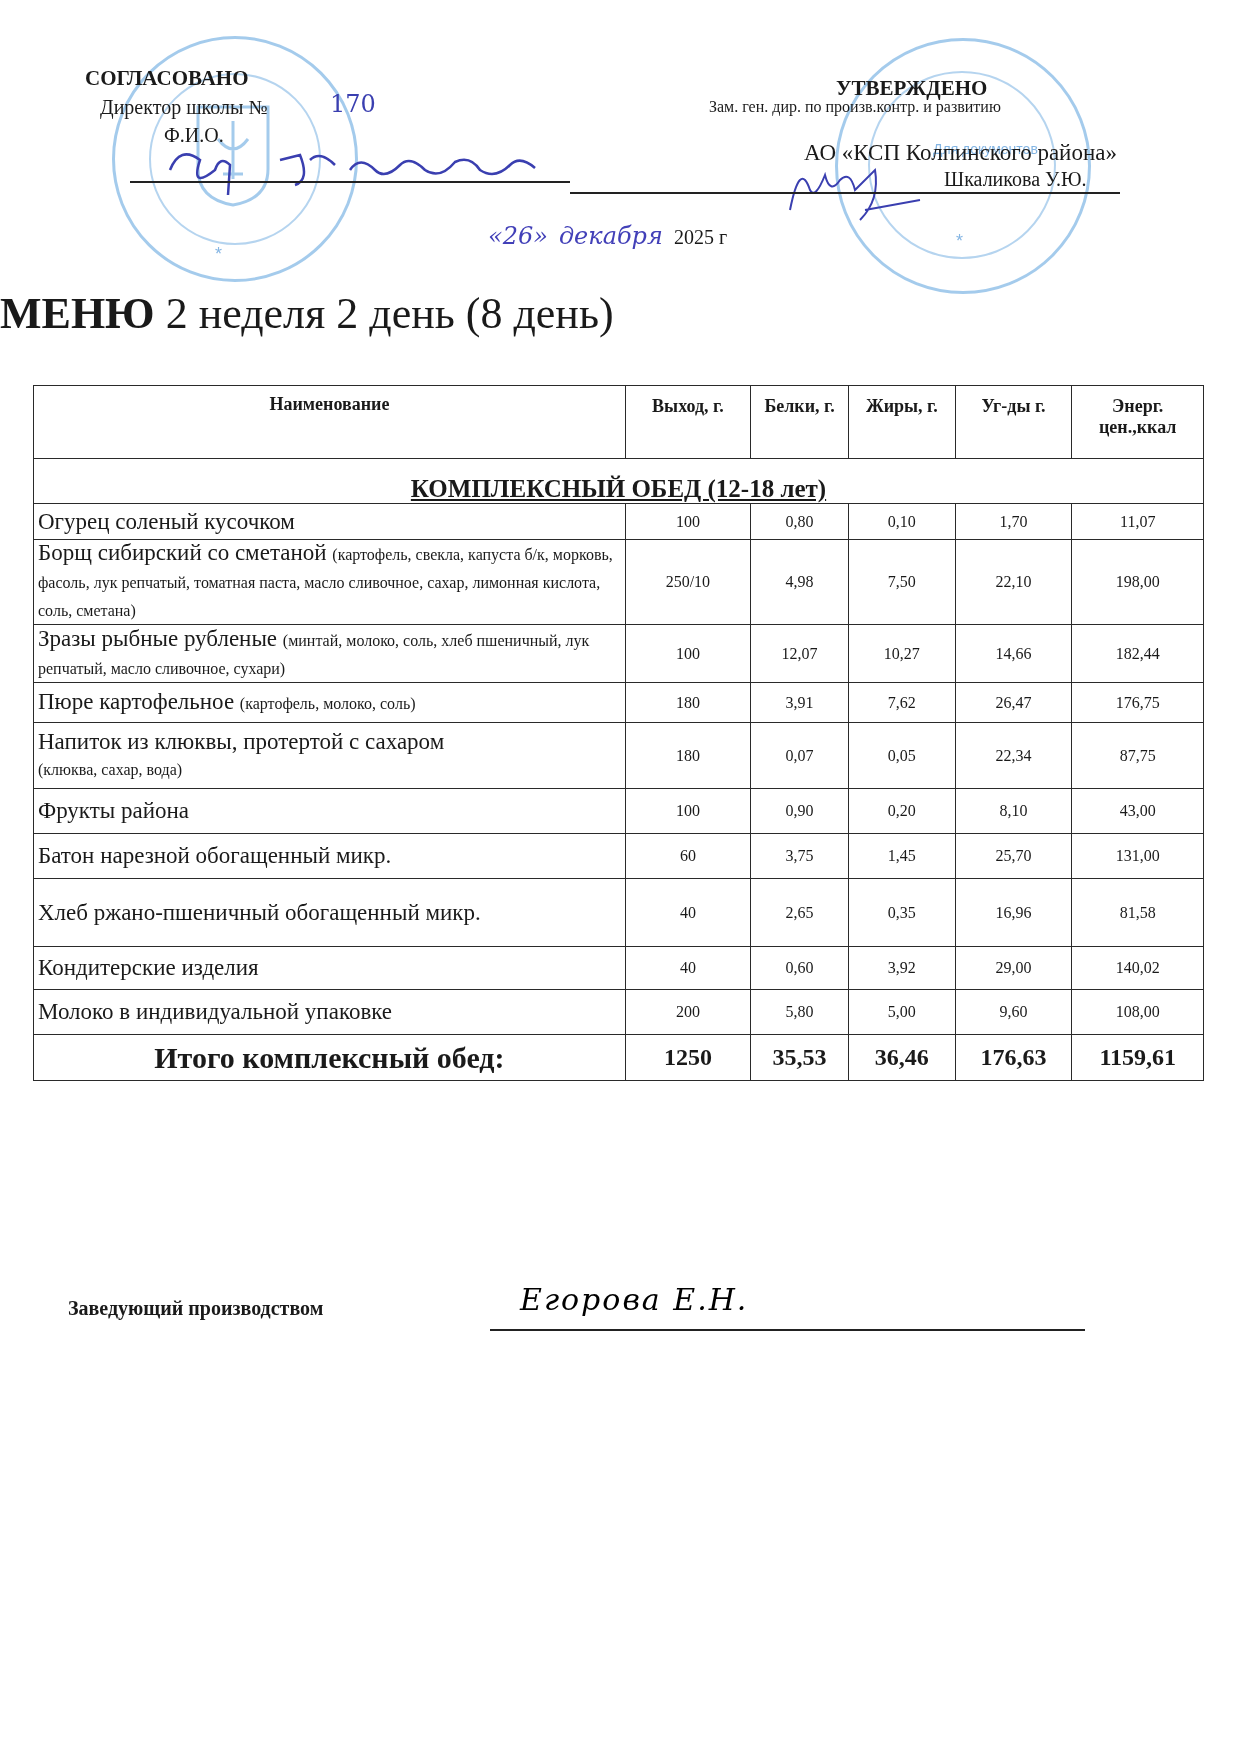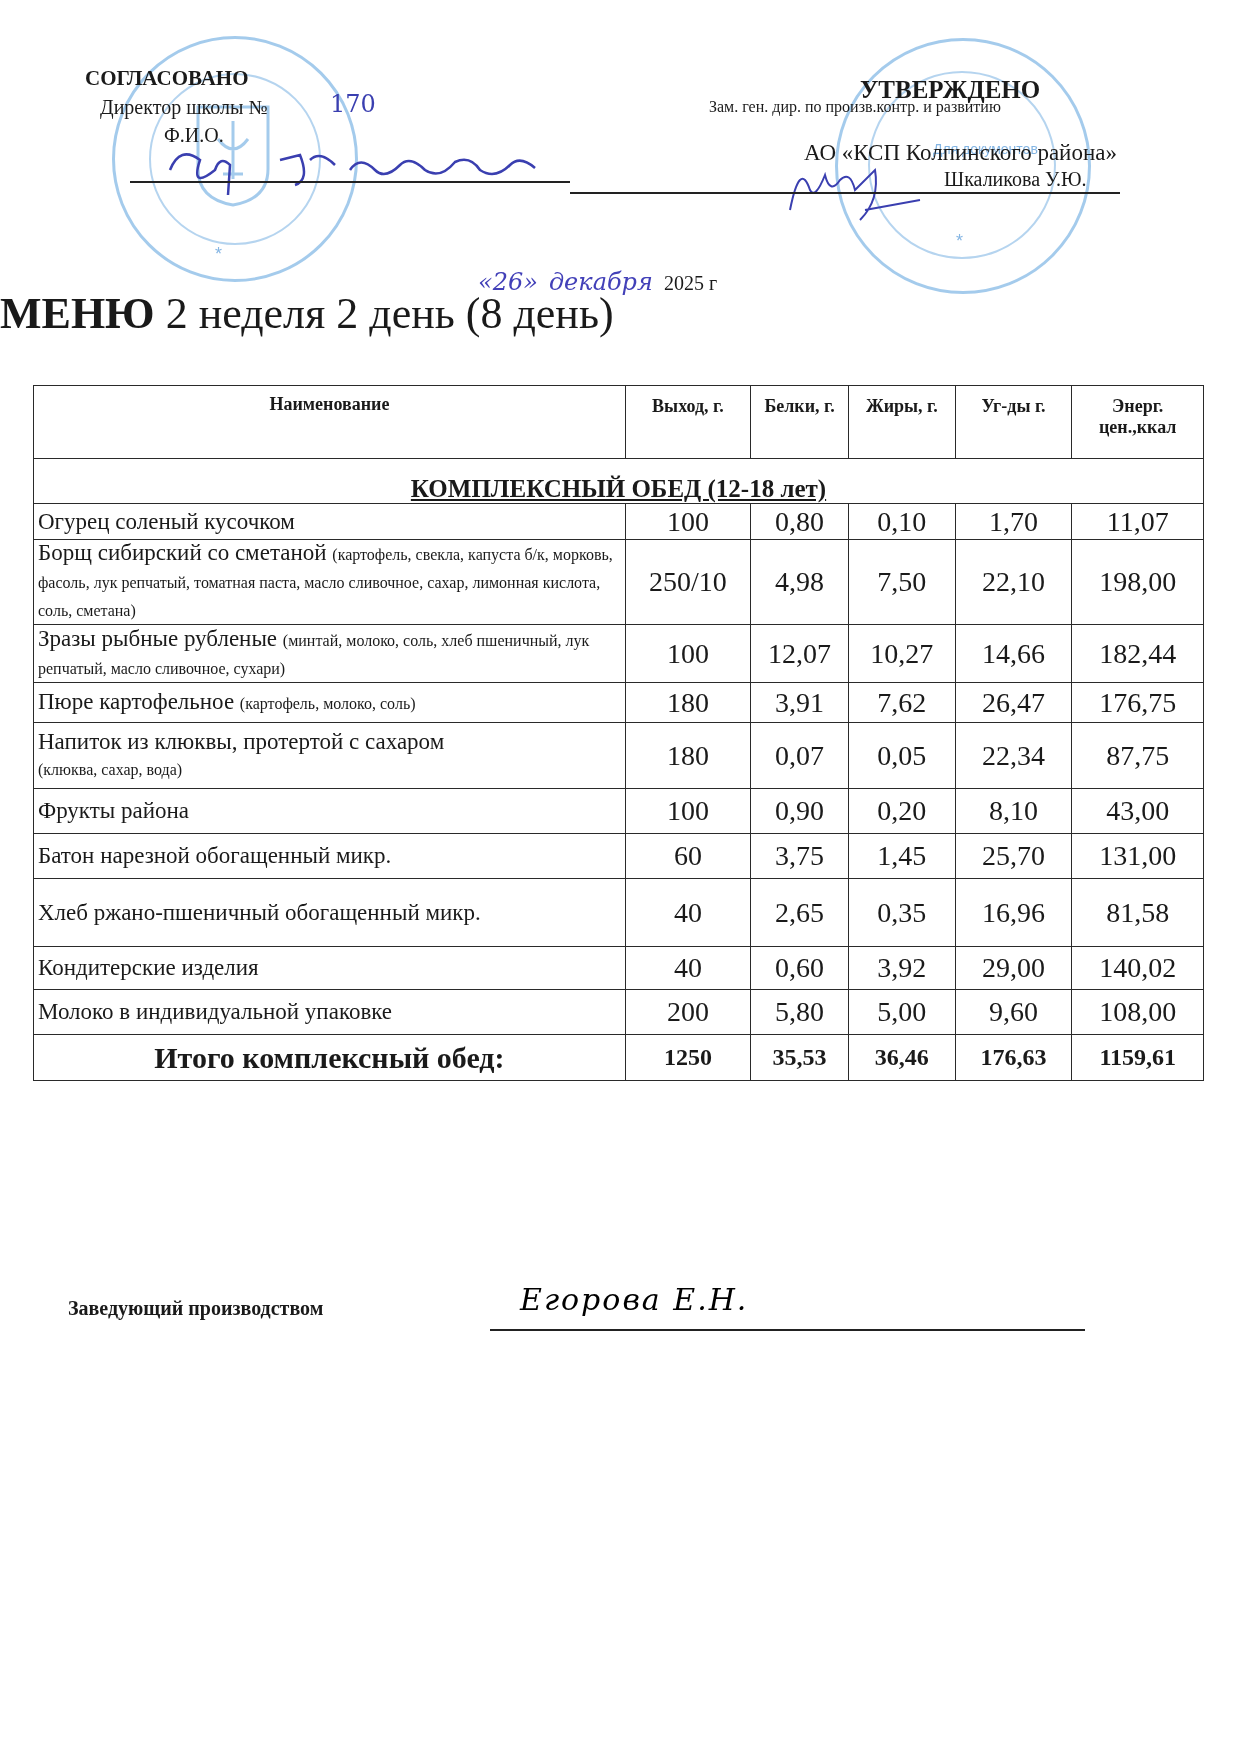--- a/index.html
+++ b/index.html
@@ -6,48 +6,48 @@
   body {
     width:1240px; height:1753px; background:#ffffff; position:relative; overflow:hidden;
     font-family:"Liberation Serif", "DejaVu Serif", serif; color:#1a1a1a;
   }
   .abs { position:absolute; }
   
   .agreed-title { left:85px; top:66px; font-size:21px; font-weight:bold; }
   .agreed-line1 { left:100px; top:96px; font-size:20px; }
   .agreed-school-no { left:330px; top:90px; font-size:24px; color:#3a3fb0; font-family:"DejaVu Serif", serif; }
   .agreed-line2 { left:164px; top:124px; font-size:20px; }
-  .approved-title { left:836px; top:76px; font-size:25px; font-weight:bold;margin-left:24px; }
+  .approved-title { left:836px; top:76px; font-size:21px; font-weight:bold; }
   .approved-line1 { left:709px; top:98px; font-size:16px; }
   .approved-line2 { left:804px; top:140px; font-size:23px; }
   .approved-line3 { left:944px; top:168px; font-size:20px; }
   .sig-line-left { left:130px; top:181px; width:440px; height:2px; background:#222; }
   .sig-line-right { left:570px; top:192px; width:550px; height:2px; background:#222; }
-  .date-line { left:478px; top:222px; font-size:20px;margin-top:46px; }
+  .date-line { left:488px; top:222px; font-size:20px; }
   .date-hand { color:#4240b8; font-style:italic; font-size:24px; margin-right:6px; font-family:"DejaVu Serif", serif; }
   .page-title { left:0; width:1240px; top:288px; font-size:44px; }
   .page-title b { font-weight:bold; }
 
   
   .stamp { border-radius:50%; border:3px solid rgba(90,160,220,0.55); }
   .stamp-inner { border-radius:50%; border:2px solid rgba(90,160,220,0.45); position:absolute; }
   .stamp-text { position:absolute; color:rgba(80,150,215,0.7); font-family:Liberation Sans, sans-serif; font-size:11px; white-space:nowrap; }
 
   
   table.menu {
     position:absolute; left:33px; top:385px; width:1171px; border-collapse:collapse;
     font-family:"Liberation Serif", serif;
   }
   table.menu td, table.menu th { border:1.5px solid #2a2a2a; padding:0 4px; }
   table.menu th { font-weight:bold; font-size:18px; vertical-align:top; padding-top:10px; height:62px; }
   table.menu th.name-h { vertical-align:top; padding-top:8px; }
   .sect td { font-weight:bold; font-size:25px; text-align:center; height:44px; text-decoration:underline; vertical-align:bottom; }
   td.name { font-size:23px; text-align:left; line-height:26px; padding-left:8px; }
   td.name small { font-size:16px; }
-  td.num { font-size:28px; text-align:center; }
+  td.num { font-size:16px; text-align:center; }
   tr.total td { font-weight:bold; }
   tr.total td.name { font-size:30px; text-align:center; }
   tr.total td.num { font-size:24px; }
 
   .footer-label { left:68px; top:1297px; font-size:20px; font-weight:bold; }
   .footer-sig { left:520px; top:1282px; font-size:30px; color:#000000; font-style:italic; font-family:"DejaVu Serif", serif; letter-spacing:2px; }
   .footer-line { left:490px; top:1329px; width:595px; height:2px; background:#222; }
 </style>
 </head>
 <body>

